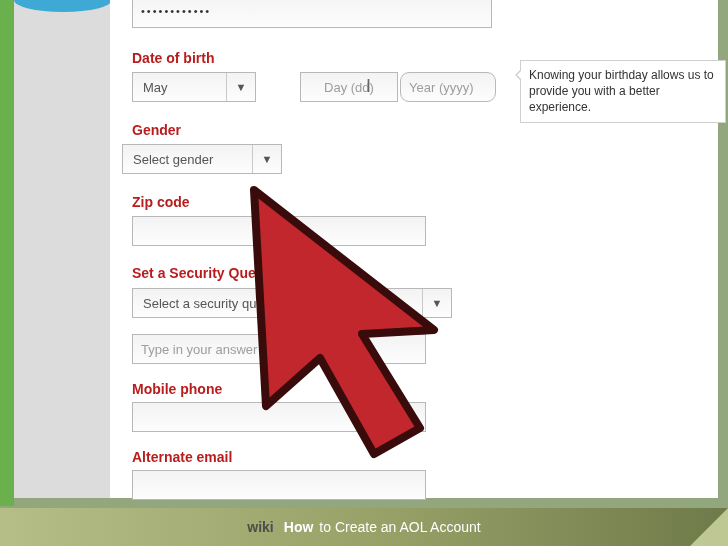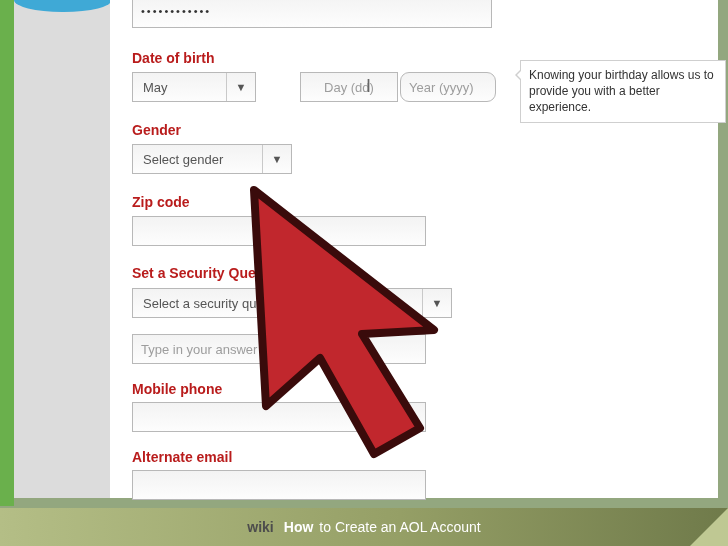--- a/index.html
+++ b/index.html
@@ -69,21 +69,21 @@
     <input class="inp" style="left: 190px; top: 72px; width: 98px; text-align: center;" placeholder="Day (dd)">
     <span class="ibeam" style="left:256px;top:76px">I</span>
 
     <input class="inp" style="left: 290px; top: 72px; width: 96px; border-radius: 9px;" placeholder="Year (yyyy)">
 
     <div class="tip" style="left:410px;top:60px">
       <span>Knowing your birthday allows us to provide you with a better experience.</span>
     </div>
 
     <div class="lbl" style="left:22px;top:122px">Gender</div>
-    <div class="sel" style="left:22px;top:144px;width:160px">
+    <div class="sel" style="left:12px;top:144px;width:160px">
       <span class="txt">Select gender</span>
       <span class="caret tiny-caret">▼</span>
     </div>
 
     <div class="lbl" style="left:22px;top:194px">Zip code</div>
     <input class="inp" style="left: 22px; top: 216px; width: 294px;">
 
     <div class="lbl" style="left:22px;top:265px">Set a Security Question</div>
     <div class="sel" style="left:22px;top:288px;width:320px">
       <span class="txt">Select a security question</span>

